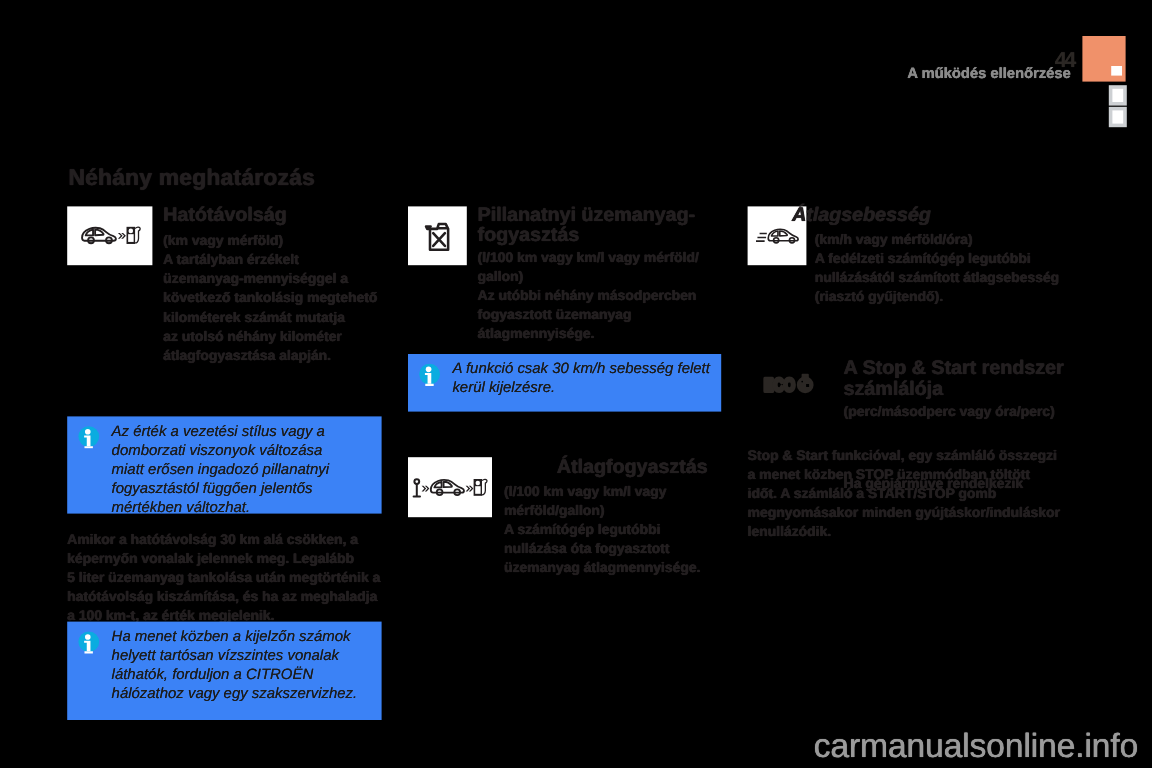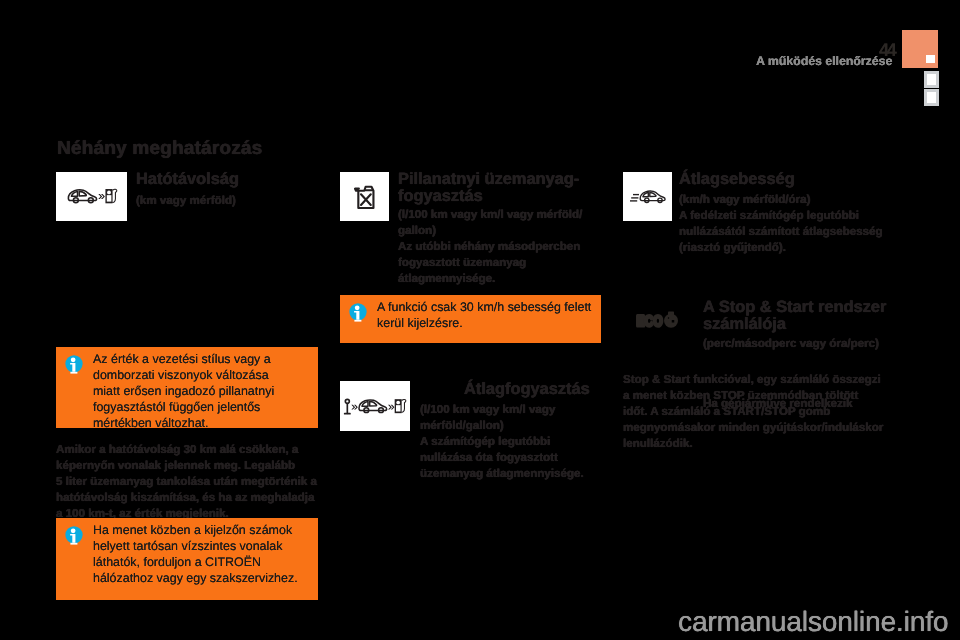--- a/index.html
+++ b/index.html
@@ -31,21 +31,21 @@
   .h3{font-size:16.4px;font-weight:bold;color:#231f20;line-height:17px;
       text-shadow:0 0 0.8px #231f20,0.35px 0 0.5px #231f20,-0.3px 0 0.5px #231f20;}
   .bt{font-size:11.6px;font-weight:bold;color:#231f20;line-height:16px;
       text-shadow:0 0 0.8px #231f20,0.35px 0 0.5px #231f20,-0.3px 0 0.5px #231f20;}
 
   
   .iconbox{background:#fff;display:flex;align-items:center;justify-content:center;}
   .iconbox svg{filter:blur(0.22px);}
 
   
-  .info{background:#f97316;}
+  .info{background:#3b82f6;font-style:italic;}
   .info .ico{position:absolute;left:9px;top:8px;width:18px;height:19px;}
   .info .txt{position:absolute;left:37px;top:4px;width:250px;white-space:nowrap;
              font-size:12.45px;color:#1c1c1c;line-height:16.1px;
              text-shadow:0 0 0.35px #1c1c1c;}
 
   
   .wm{left:678px;top:606px;font-size:28px;color:#9a9a9a;letter-spacing:-.1px;
       text-shadow:0 0 0.7px #9a9a9a,0.35px 0 0.5px #9a9a9a;}
 </style>
 </head>
@@ -83,20 +83,21 @@
       <g>
         <rect x="113" y="3" width="21" height="42" fill="#231f20"></rect>
         <circle cx="123.5" cy="13" r="5.6" fill="#fff"></circle>
         <rect x="117" y="21" width="13.5" height="19" fill="#fff"></rect>
         <path d="M134 7 C139 3 144 3 145.8 5.7 C147.6 8.4 145.5 11.4 142.4 13.4 L142.4 31.5 C142.4 40 136.5 43.7 133.5 42" fill="none" stroke="#231f20" stroke-width="3.2"></path>
       </g>
     </svg>
   </div>
   <div class="abs h3" style="left:136px;top:171px;width:195px;">Hatótávolság</div>
   <div class="abs bt" style="left:136px;top:193px;width:198px;">(km vagy mérföld)</div>
+  <div class="abs bt" style="left:136px;top:209px;width:198px;">A tartályban érzékelt<br>üzemanyag-mennyiséggel a<br>következő tankolásig megtehető<br>kilométerek számát mutatja<br>az utolsó néhány kilométer<br>átlagfogyasztása alapján.</div>
 
   <div class="abs info" style="left:56px;top:347px;width:262px;height:81px;">
     <svg class="ico" viewBox="0 0 36 38">
       <circle cx="18" cy="17.6" r="17.3" fill="#0aace0"></circle>
       <circle cx="16.3" cy="9.6" r="4.7" fill="#fff"></circle>
       <path d="M10.2 19.2 L10.2 15.8 L20.8 15.8 L20.8 33.6 L14.6 33.6 L14.6 19.2 Z" fill="#fff"></path>
       <path d="M10.8 33.6 L24.8 33.6 L24.8 37.2 L10.8 37.2 Z" fill="#fff"></path>
     </svg>
     <div class="txt">Az érték a vezetési stílus vagy a<br>domborzati viszonyok változása<br>miatt erősen ingadozó pillanatnyi<br>fogyasztástól függően jelentős<br>mértékben változhat.</div>
   </div>
@@ -180,21 +181,21 @@
       </g>
       <g fill="none" stroke="#231f20" stroke-width="4.6" stroke-linejoin="round" stroke-linecap="round">
         <path d="M34 31 C34 23 40 13.5 52 9 C60 6 70 5.6 78 7.5 C84 9 88 12 94 17.5 C99 22 105 25 111 26.8 C115 28.2 117 30.2 117 33.2 C117 36.2 115 38 111 38 L40 38 C36 38 34 35.5 34 31 Z"></path>
         <path d="M43 25 C45 18.5 52 12.5 61 11 L61 25 Z"></path>
         <path d="M66 11 C74 10.5 80 13.5 86 20.5 C87 22 87 23.5 85.5 23.5 L66 24.5 Z"></path>
         <circle cx="56" cy="37" r="7.2"></circle>
         <circle cx="100" cy="37" r="7.2"></circle>
       </g>
     </svg>
   </div>
-  <div class="abs h3" style="left:679px;top:171px;width:200px;">Átlagsebesség</div>
+  <div class="abs h3" style="left:660px;top:171px;width:200px;font-style:italic;">Átlagsebesség</div>
   <div class="abs bt" style="left:679px;top:192px;width:205px;">(km/h vagy mérföld/óra)</div>
   <div class="abs bt" style="left:679px;top:208px;width:210px;">A fedélzeti számítógép legutóbbi<br>nullázásától számított átlagsebesség<br>(riasztó gyűjtendő).</div>
 
   <div class="abs" style="left:636px;top:310px;">
     <svg width="45" height="20" viewBox="0 0 90 40">
       <text x="1" y="32" font-family="Liberation Sans, sans-serif" font-size="30" font-weight="bold" fill="#2b2724" stroke="#2b2724" stroke-width="6.4" stroke-linejoin="round" textLength="52" lengthAdjust="spacingAndGlyphs">ECO</text>
       <g>
         <rect x="64" y="3" width="12" height="8" rx="1.5" fill="#2b2724"></rect>
         <circle cx="70" cy="21.5" r="14" fill="#2b2724"></circle>
         <circle cx="65" cy="16" r="1.5" fill="#000"></circle>

